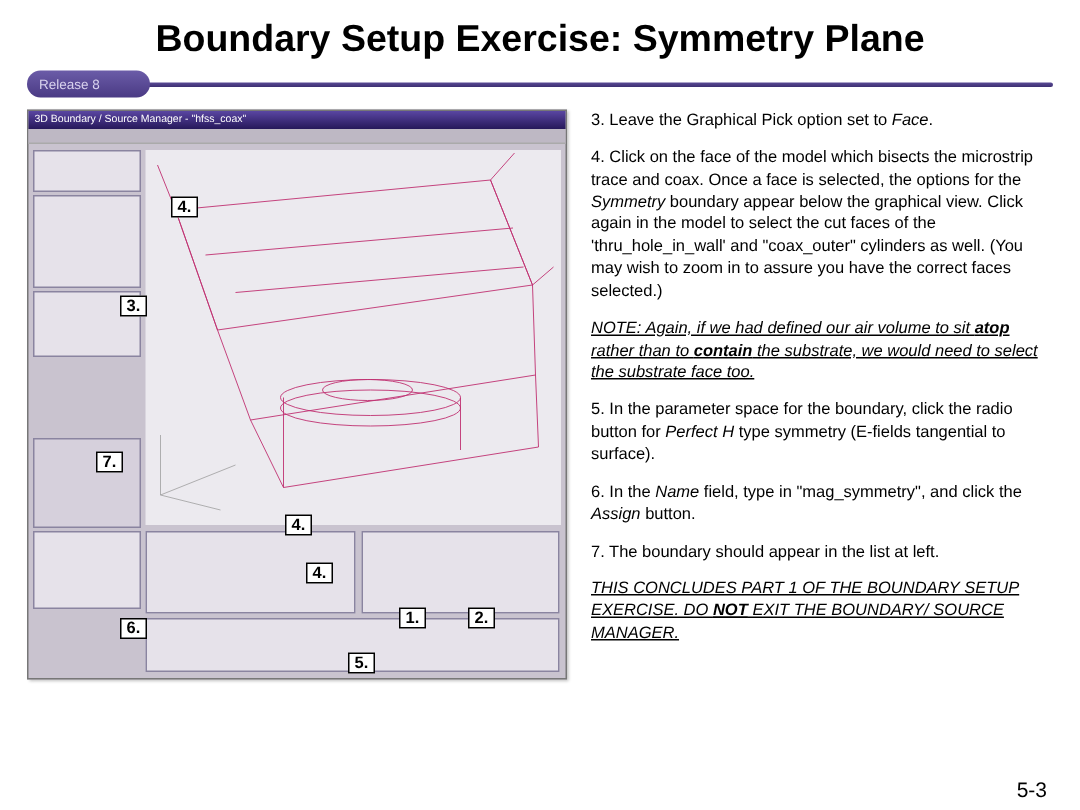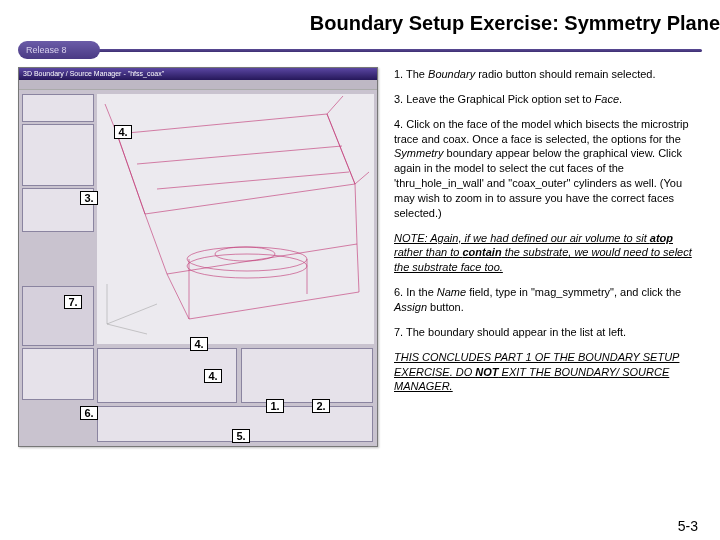--- a/index.html
+++ b/index.html
@@ -1,17 +1,17 @@
 <!DOCTYPE html>
 <html><head>
 <meta charset="utf-8">
 <style>
   * { box-sizing: border-box; margin: 0; padding: 0; }
   body { font-family: Arial, Helvetica, sans-serif; background: #fff; width: 720px; height: 540px; position: relative; }
-  .title { font-weight: bold; font-size: 20px; text-align: right; padding: 12px 0 6px; }
+  .title { font-weight: bold; font-size: 25px; text-align: center; padding: 12px 0 6px; }
   .bar { position: relative; height: 18px; margin: 0 18px 8px; }
   .bar .pill { position: absolute; left: 0; top: 0; height: 18px; width: 82px; border-radius: 9px; background: linear-gradient(#6b5ca8,#4a3a84); color: #d9d2ee; font-size: 9px; line-height: 18px; padding-left: 8px; }
   .bar .line { position: absolute; left: 60px; right: 0; top: 8px; height: 3px; background: linear-gradient(#5a4a95,#3d2f72); border-radius: 2px; }
   .content { position: relative; padding: 0 18px; }
   .shot { position: absolute; left: 18px; top: 0; width: 360px; height: 380px; border: 1px solid #777; background: #c9c3cf; box-shadow: 1px 1px 2px rgba(0,0,0,0.25); }
   .shot .tbar { height: 12px; background: linear-gradient(#5a46a2,#26185a); color:#fff; font-size: 7px; padding-left: 4px; line-height: 12px; }
   .shot .row { height: 10px; background: #beb8c4; border-bottom: 1px solid #aaa; }
   .shot .pane { position:absolute; background:#e6e2ea; border:1px solid #8a84a0; font-size:6px; color:#333; padding:2px; }
   .viewport { position:absolute; background:#eceaef; }
   .viewport svg { width:100%; height:100%; }
@@ -74,24 +74,24 @@
   <div class="callout" style="left:80px; top:124px;">3.</div>
   <div class="callout" style="left:64px; top:228px;">7.</div>
   <div class="callout" style="left:80px; top:339px;">6.</div>
   <div class="callout" style="left:190px; top:270px;">4.</div>
   <div class="callout" style="left:204px; top:302px;">4.</div>
   <div class="callout" style="left:266px; top:332px;">1.</div>
   <div class="callout" style="left:312px; top:332px;">2.</div>
   <div class="callout" style="left:232px; top:362px;">5.</div>
 
   <div class="steps">
-    <p><span>1.  The </span><em>Boundary</em><span> radio button should remain selected.</span></p>
     <p><span>3.  Leave the Graphical Pick option set to </span><em>Face</em><span>.</span></p>
     <p><span>4.  Click on the face of the model which bisects the microstrip trace and coax.  Once a face is selected, the options for the </span><em>Symmetry</em><span> boundary appear below the graphical view.  Click again in the model to select the cut faces of the 'thru_hole_in_wall' and "coax_outer" cylinders as well.  (You may wish to zoom in to assure you have the correct faces selected.)</span></p>
     <p class="noteital"><span>NOTE:  Again, if we had defined our air volume to sit </span><strong>atop</strong><span> rather than to </span><strong>contain</strong><span> the substrate, we would need to select the substrate face too.</span></p>
+    <p><span>5.  In the parameter space for the boundary, click the radio button for </span><em>Perfect H</em><span> type symmetry (E-fields tangential to surface).</span></p>
     <p><span>6.  In the </span><em>Name</em><span> field, type in "mag_symmetry", and click the </span><em>Assign</em><span> button.</span></p>
     <p>7. The boundary should appear in the list at left.</p>
     <p class="noteital"><span>THIS CONCLUDES PART 1 OF THE BOUNDARY SETUP EXERCISE.  DO </span><strong><u>NOT</u></strong><span> EXIT THE BOUNDARY/ SOURCE MANAGER.</span></p>
   </div>
 
 </div>
 
 <div class="pagenum">5-3</div>
 
 </body></html>

